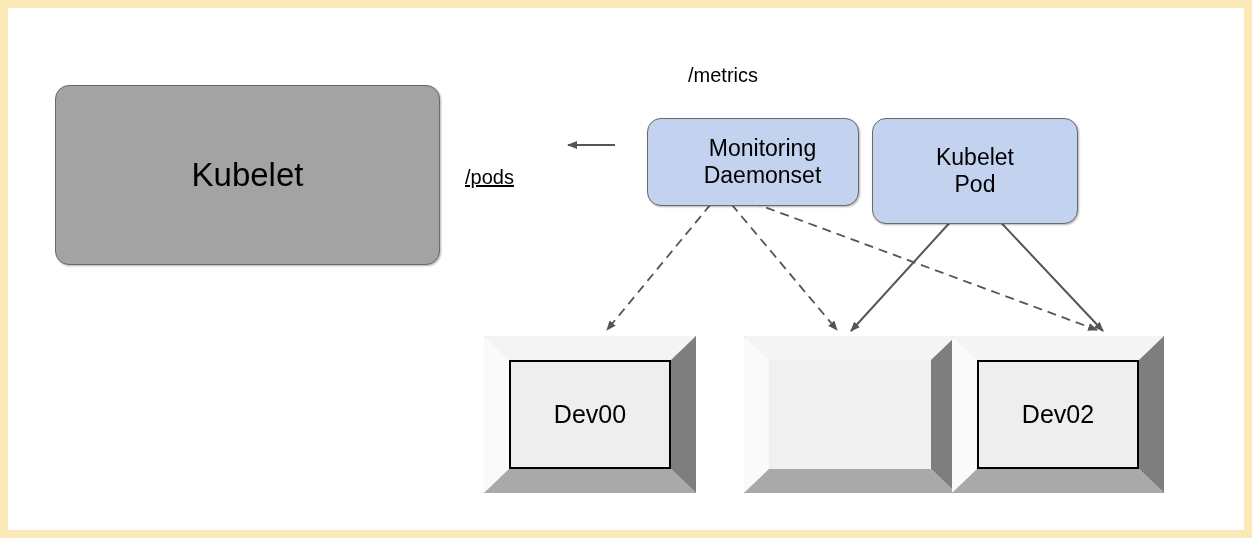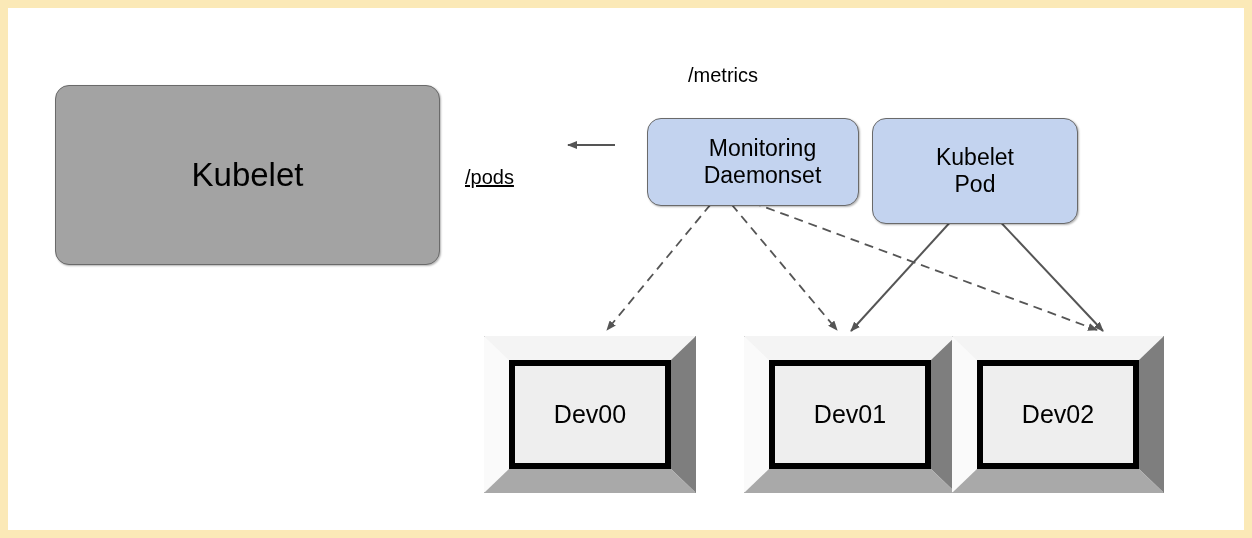--- a/index.html
+++ b/index.html
@@ -143,21 +143,21 @@
     border-left: 25px solid transparent;
     border-right: 25px solid transparent;
     border-bottom: 24px solid #a9a9a9;
     box-sizing: border-box;
   }
   .device .inner {
     position: absolute;
     left: 25px; top: 24px;
     right: 25px; bottom: 24px;
     background: #eeeeee;
-    border: 6px solid #000000;
+    border: 2px solid #000000;
     box-sizing: border-box;
     display: flex;
     align-items: center;
     justify-content: center;
   }
   .device .inner-label {
     font-size: 25px;
     color: #000000;
   }
   #dev00-node { left: 476px; }
@@ -237,23 +237,20 @@
         <span class="inner-label">Dev00</span>
       </div>
     </div>
 
     <div class="device" id="dev01-node">
       <div class="bevel-frame"></div>
       <div class="bevel-top"></div>
       <div class="bevel-left"></div>
       <div class="bevel-right"></div>
       <div class="bevel-bottom"></div>
-      <div class="inner">
-        <span class="inner-label">Dev01</span>
-      </div>
     </div>
 
     <div class="device" id="dev02-node">
       <div class="bevel-frame"></div>
       <div class="bevel-top"></div>
       <div class="bevel-left"></div>
       <div class="bevel-right"></div>
       <div class="bevel-bottom"></div>
       <div class="inner">
         <span class="inner-label">Dev02</span>

